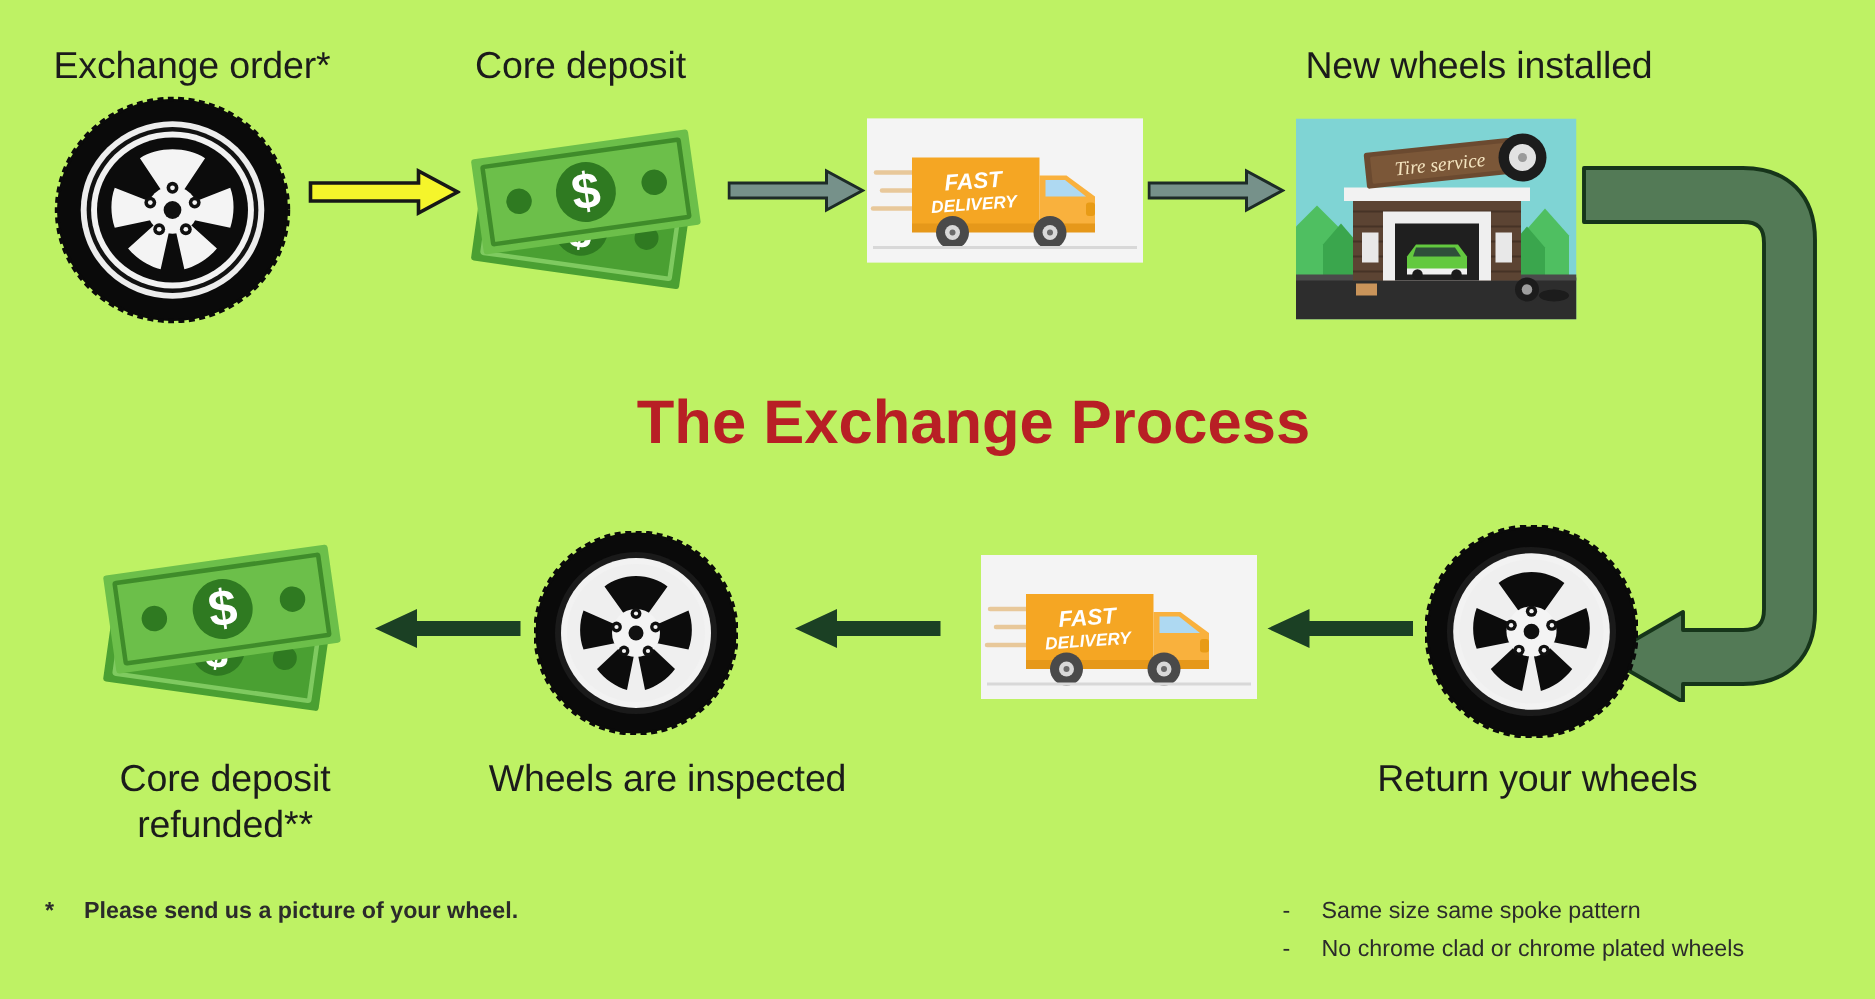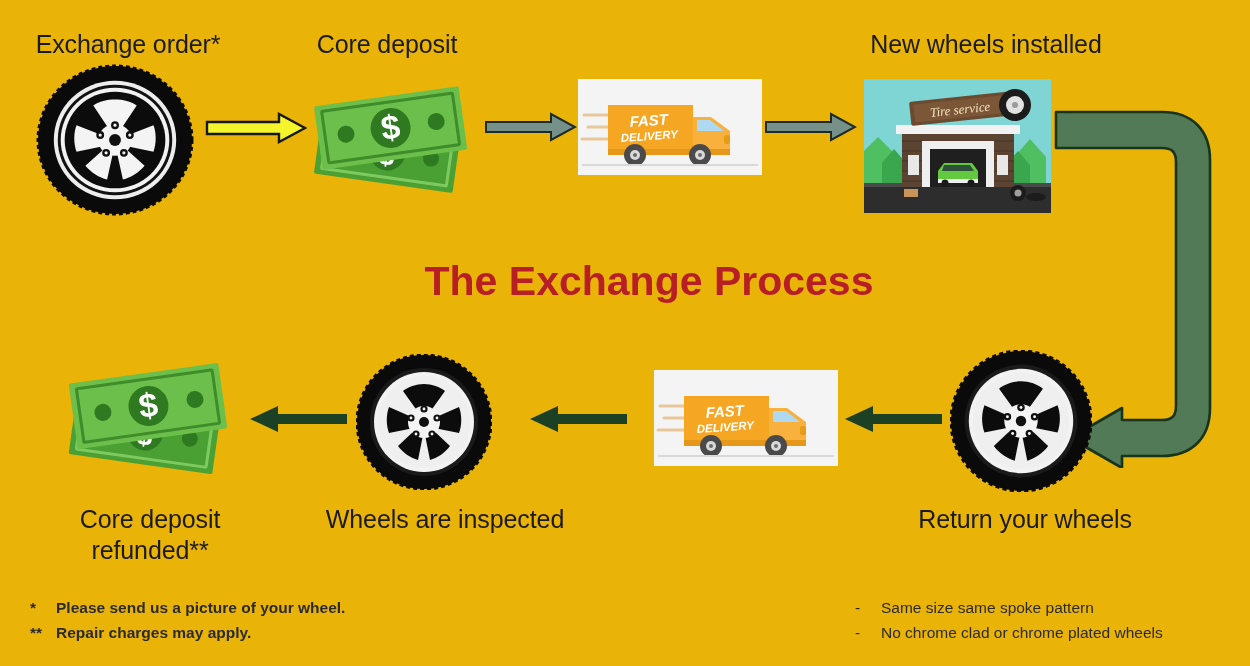--- a/index.html
+++ b/index.html
@@ -2,21 +2,21 @@
 <html><head>
 <meta charset="utf-8">
 <style>
   * { box-sizing: border-box; margin: 0; padding: 0; }
   html, body {
     width: 1250px; height: 666px;
     background: #ffffff;
     font-family: "Liberation Sans", sans-serif;
     overflow: hidden;
   }
-  #canvas { position: relative; width: 1250px; height: 666px; background: #eab308; }
+  #canvas { position: relative; width: 1250px; height: 666px; background: #bef264; }
 
   .lbl {
     position: absolute;
     color: #1b1b1b;
     font-size: 25px;
     line-height: 31px;
     text-align: center;
     white-space: pre-line;
     font-weight: 400;
     letter-spacing: -0.1px;
@@ -397,23 +397,20 @@
 refunded**</div>
 
   <div class="lbl" style="left:885px; top:504px; width:280px;">Return your wheels</div>
 
   <div class="lbl" style="left:295px; top:504px; width:300px;">Wheels are inspected</div>
 
   <div class="note" style="left:30px; top:595px; width:420px;font-weight:bold;">
     <div>
       <span class="mk">*</span><span>Please send us a picture of your wheel.</span>
     </div>
-    <div>
-      <span class="mk">**</span><span>Repair charges may apply.</span>
-    </div>
   </div>
 
   <div class="note" style="left:855px; top:595px; width:400px;">
     <div>
       <span class="mk">-</span><span>Same size same spoke pattern</span>
     </div>
     <div>
       <span class="mk">-</span><span>No chrome clad or chrome plated wheels</span>
     </div>
   </div>

